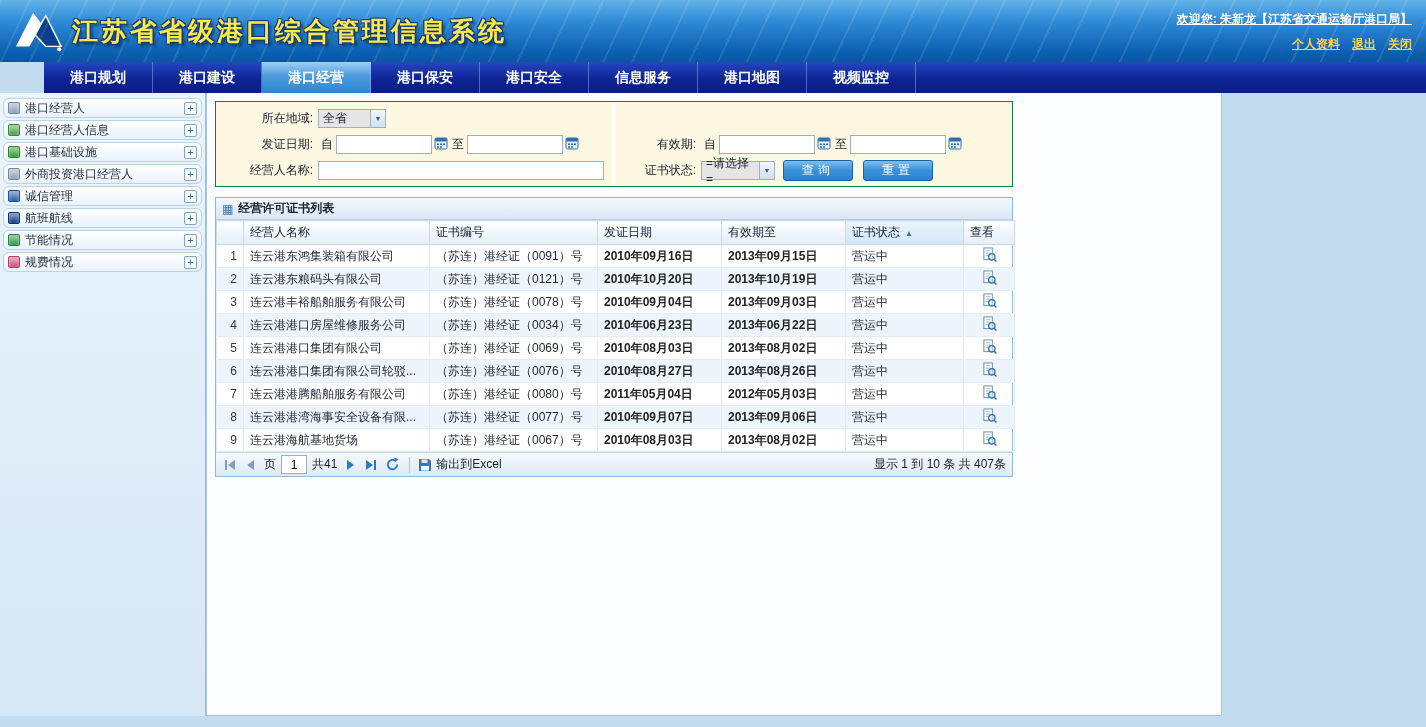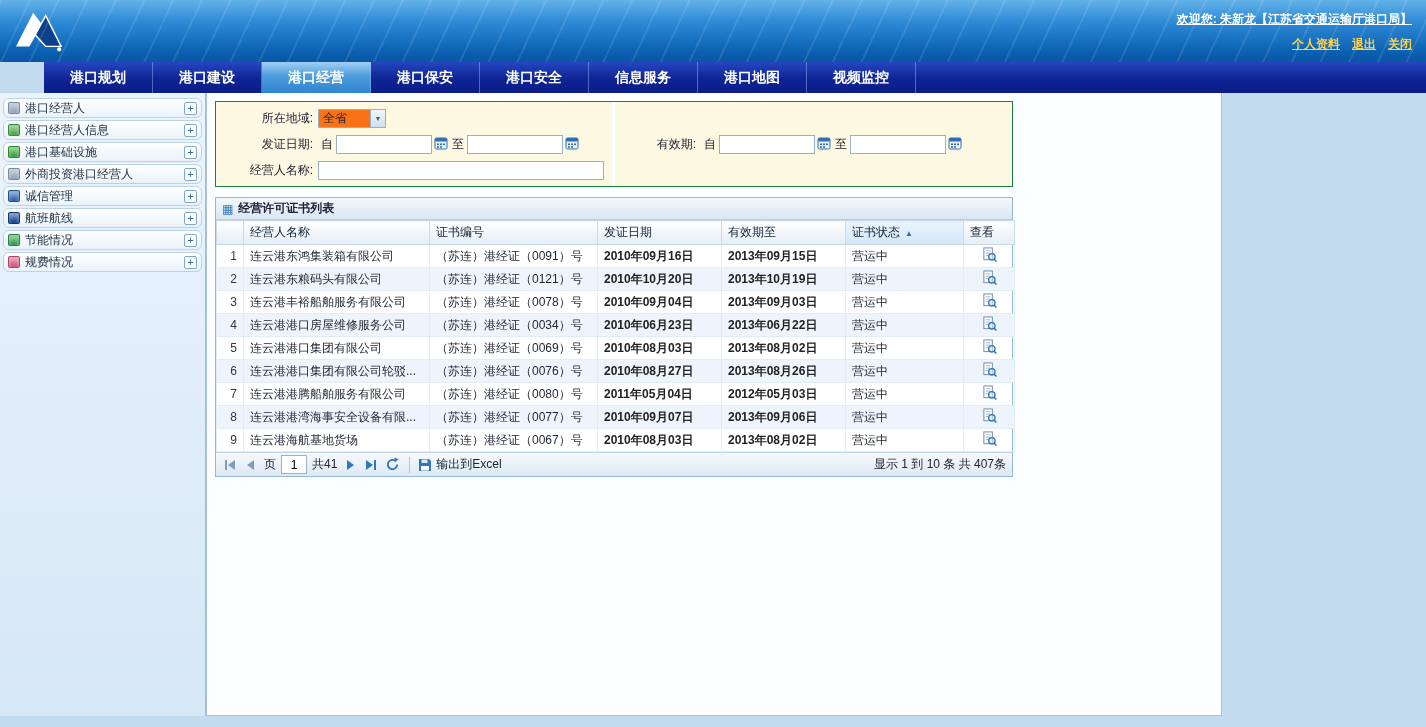--- a/index.html
+++ b/index.html
@@ -98,21 +98,21 @@
   .right .f-label { width: 86px; }
   .f-mini { margin: 0 3px; }
   input[type=text] {
     height: 19px; border: 1px solid #9ab0c6; font-size: 12px; padding: 0 3px;
     font-family: "Liberation Sans", sans-serif;
   }
   .date-input { width: 96px; }
   .name-input { width: 286px; }
   .cal-btn { width: 16px; height: 16px; border: none; background: transparent; padding: 0; margin-left: 1px; cursor: pointer; }
   .fake-select {
-    height: 19px; background: #f97316; border: 1px solid #9ab0c6;
+    height: 19px; background: #e5e5e5; border: 1px solid #9ab0c6;
     display: inline-flex; align-items: center; cursor: pointer;
   }
   .fake-select .sel-text { padding: 0 4px; flex: 1; }
   .fake-select .sel-arrow {
     width: 15px; height: 100%; background: linear-gradient(180deg,#f2f7fc,#cfe0ef);
     border-left: 1px solid #9ab0c6; color: #35618e; font-size: 7px;
     display: flex; align-items: center; justify-content: center;
   }
   .region-select { width: 68px; }
   .status-select { width: 74px; margin-right: 8px; }
@@ -166,20 +166,21 @@
 <body>
 
 <header class="topbar">
   <span class="logo">
     <svg viewBox="0 0 52 44" width="50" height="44">
       <polygon points="2,38 20,3 29,15 16,38" fill="#ffffff"></polygon>
       <polygon points="22,26 33,6 49,38 33,38" fill="#0d3f8c" stroke="#ffffff" stroke-width="1.5"></polygon>
       <circle cx="47" cy="41" r="2.2" fill="#ffffff"></circle>
     </svg>
   </span>
+  <h1 class="app-title">江苏省省级港口综合管理信息系统</h1>
   <div class="top-right">
     <div class="welcome">欢迎您: 朱新龙【江苏省交通运输厅港口局】</div>
     <div class="top-links"><a>个人资料</a><a>退出</a><a>关闭</a></div>
   </div>
 </header>
 
 <nav class="mainnav">
     <div class="navtab">港口规划</div>
     <div class="navtab">港口建设</div>
     <div class="navtab active">港口经营</div>
@@ -312,20 +313,29 @@
               <g fill="#2f6fb0">
                   <rect x="3" y="7.5" width="2" height="1.6"></rect>
                   <rect x="6" y="7.5" width="2" height="1.6"></rect>
                   <rect x="9" y="7.5" width="2" height="1.6"></rect>
                   <rect x="3" y="10.2" width="2" height="1.6"></rect>
                   <rect x="6" y="10.2" width="2" height="1.6"></rect>
                 </g>
             </svg>
           </button>
         </div>
+        <div class="f-row">
+          <span class="f-label">证书状态:</span>
+          <span class="fake-select status-select">
+            <span class="sel-text">=请选择=</span>
+            <span class="sel-arrow">▼</span>
+          </span>
+          <button class="btn">查询</button>
+          <button class="btn">重置</button>
+        </div>
       </div>
     </section>
 
     <section class="grid-panel">
       <div class="panel-title-bar">
         <span class="grid-glyph">▦</span>
         <span>经营许可证书列表</span>
       </div>
 
       <table>

